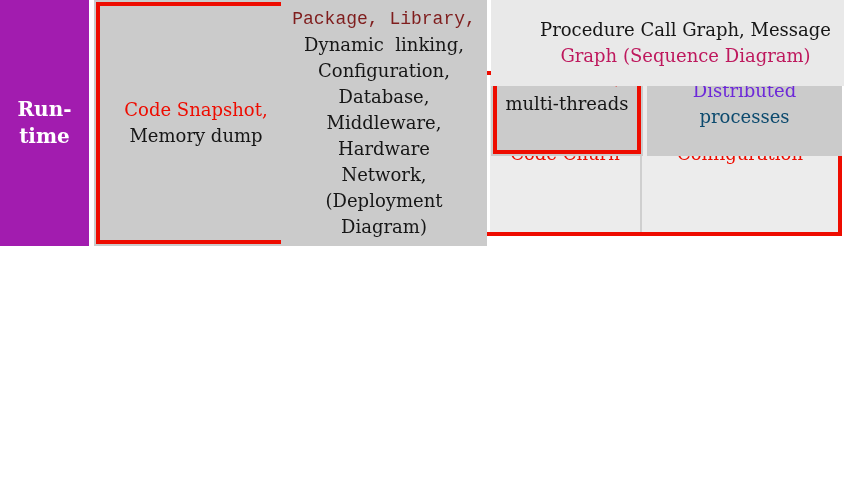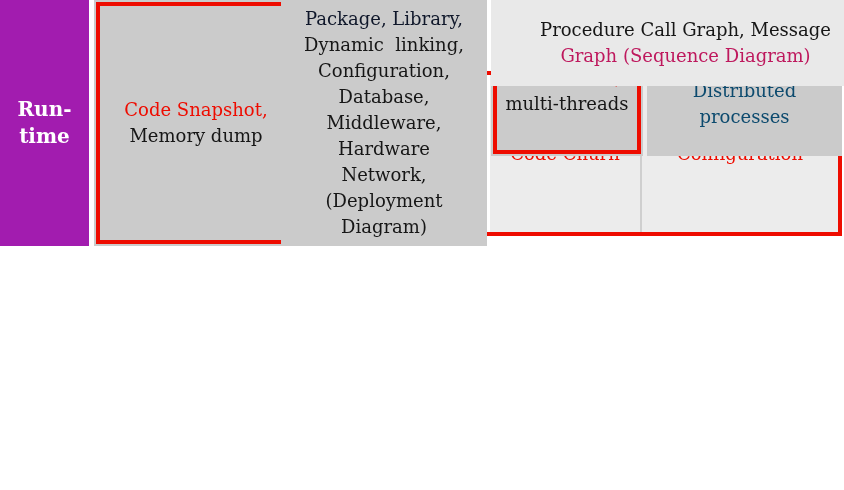--- a/index.html
+++ b/index.html
@@ -97,42 +97,42 @@
     <div class="ln">time</div>
   </div>
 
   <div class="cell rungray" style="left:94px;top:242;width:204px;height:246px;">
     <div class="redbox"></div>
     <div class="ln" style="color: rgb(238, 12, 0);">Code Snapshot,</div>
     <div class="ln" style="color: rgb(22, 22, 22);">Memory dump</div>
   </div>
 
   <div class="cell rungray" style="left:281px;top:242;width:206px;height:246px;">
-    <div class="ln" style="color: #0f172a;">Package, Library,</div>
+    <div class="ln" style="color: #7f1d1d; font-family: Liberation Mono, monospace;">Package, Library,</div>
     <div class="ln" style="color: rgb(22, 22, 22);">Dynamic  linking,</div>
     <div class="ln" style="color: rgb(22, 22, 22);">Configuration,</div>
     <div class="ln" style="color: rgb(22, 22, 22);">Database,</div>
     <div class="ln" style="color: rgb(22, 22, 22);">Middleware,</div>
     <div class="ln" style="color: rgb(22, 22, 22);">Hardware</div>
     <div class="ln" style="color: rgb(22, 22, 22);">Network,</div>
     <div class="ln" style="color: rgb(22, 22, 22);">(Deployment</div>
     <div class="ln" style="color: rgb(22, 22, 22);">Diagram)</div>
   </div>
 
   <div class="cell rungray" style="left:491px;top:242;width:152px;height:156px;">
     <div class="redbox"></div>
     <div class="ln" style="color: rgb(238, 12, 0);">Execution</div>
     <div class="ln" style="color: rgb(238, 12, 0);">stack trace,</div>
     <div class="ln" style="color: rgb(22, 22, 22);">multi-threads</div>
   </div>
 
   <div class="cell rungray" style="left:647px;top:242;width:195px;height:156px;">
     <div class="ln" style="color: rgb(22, 22, 22);">Event log,</div>
     <div class="ln" style="color: rgb(22, 22, 22);">Multi-processes,</div>
-    <div class="ln" style="color: #0c4a6e;">Distributed</div>
+    <div class="ln" style="color: #6d28d9;">Distributed</div>
     <div class="ln" style="color: #0c4a6e;">processes</div>
   </div>
 
   <div class="cell mergedgray" style="left:491px;top:402;width:389px;height:86px;">
     <div class="ln" style="color: rgb(22, 22, 22);">Procedure Call Graph, Message</div>
     <div class="ln" style="color: #be185d;">Graph (Sequence Diagram)</div>
   </div>
 
 </div>
 

